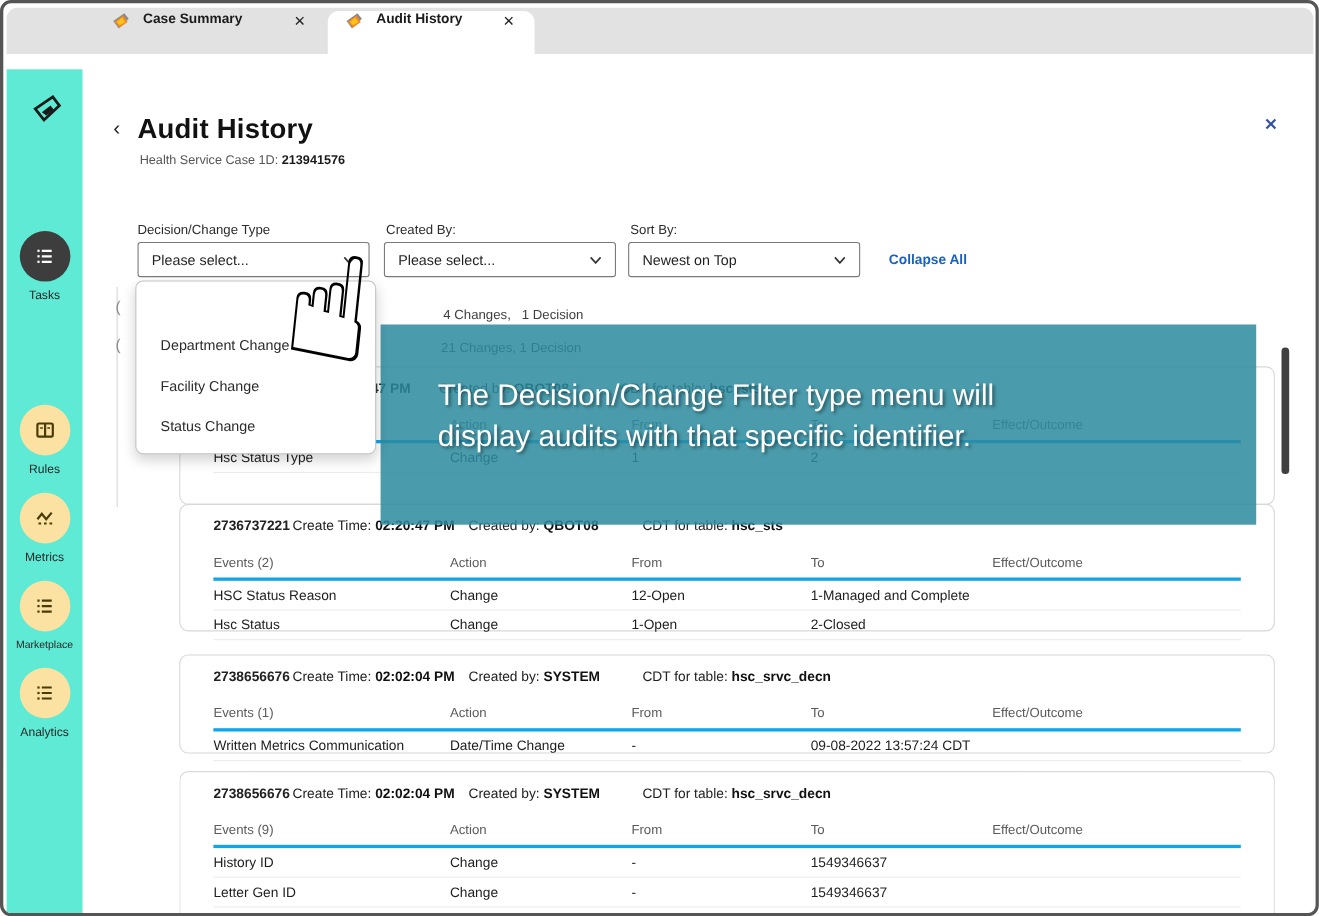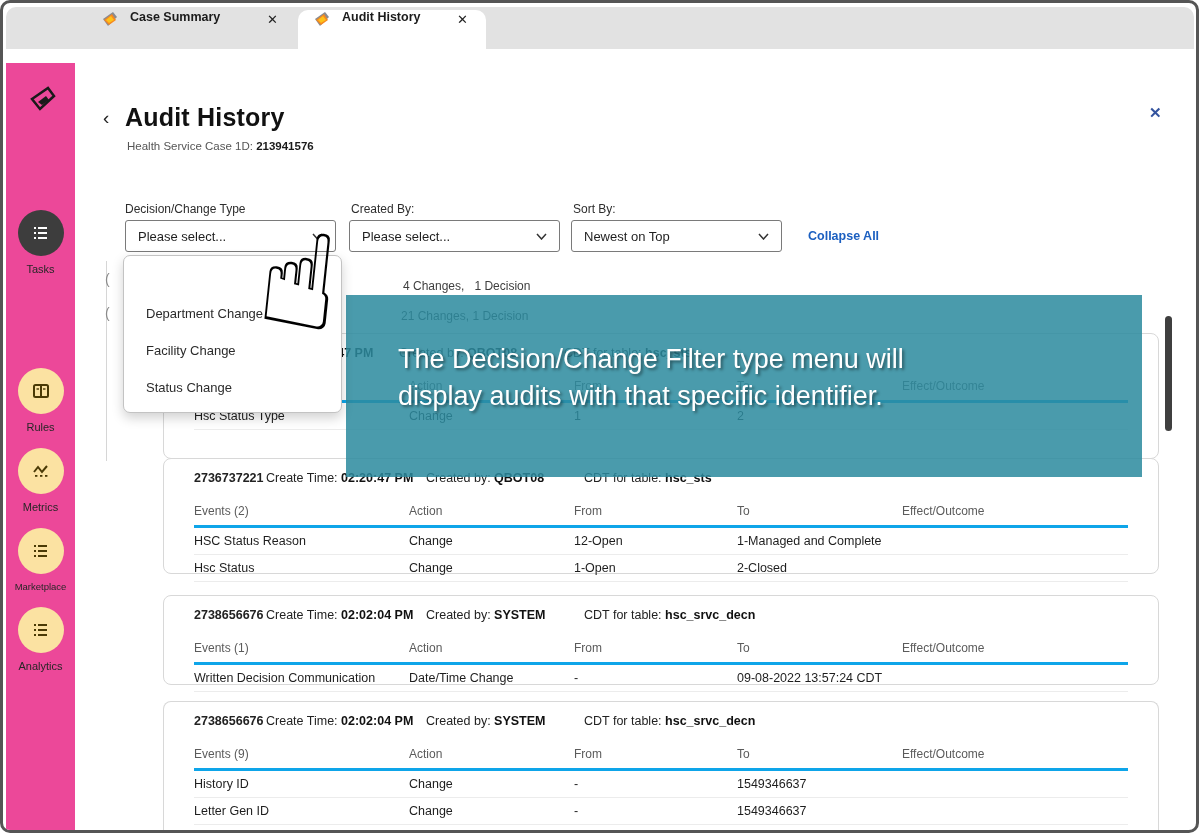--- a/index.html
+++ b/index.html
@@ -9,21 +9,21 @@
   
   .tabbar{position:absolute;left:3px;top:4px;width:1188px;height:42px;background:#e2e2e2;border-radius:10px 10px 0 0;}
   .tab{position:absolute;top:3px;height:39px;display:flex;align-items:flex-start;gap:10px;padding:0 14px;box-sizing:border-box;cursor:default;}
   .tab-case{left:80px;width:210px;}
   .tab-audit{left:292px;width:188px;background:#fff;border-radius:10px 10px 0 0;}
   .tab-label{font-size:12.5px;font-weight:700;color:#1b1b1b;}
   .tab-close{font-size:13px;color:#222;font-weight:400;margin-left:auto;padding:2px 4px;}
   .tab-icon{width:20px;height:20px;flex:0 0 auto;}
 
   
-  .sidebar{position:absolute;left:3px;top:60px;width:69px;height:770px;background:#ec4899;}
+  .sidebar{position:absolute;left:3px;top:60px;width:69px;height:770px;background:#5eead4;}
   .side-logo{position:absolute;left:22px;top:22px;width:30px;height:30px;}
   .nav-item{position:absolute;left:0;width:69px;text-align:center;}
   .nav-circle{width:46px;height:46px;border-radius:50%;margin:0 auto;display:flex;align-items:center;justify-content:center;background:#fbe2a2;}
   .nav-circle.active{background:#3d3d3d;}
   .nav-label{font-size:11px;color:#272727;margin-top:7px;}
   .nav-label.small{font-size:9.5px;}
 
   
   .back-chevron{position:absolute;left:100px;top:105px;font-size:19px;color:#222;line-height:1;}
   .page-title{position:absolute;left:122px;top:100px;font-size:25px;font-weight:700;color:#111;letter-spacing:.2px;}
@@ -294,21 +294,21 @@
     </div>
     <div class="etable">
       <div class="thead">
         <span>Events (1)</span>
         <span>Action</span>
         <span>From</span>
         <span>To</span>
         <span>Effect/Outcome</span>
       </div>
       <div class="trow">
-        <span>Written Decision Communication</span>
+        <span>Written Metrics Communication</span>
         <span>Date/Time Change</span>
         <span>-</span>
         <span>09-08-2022 13:57:24 CDT</span>
         <span></span>
       </div>
     </div>
   </div>
 
   <div class="card card-r4">
     <div class="card-header">

